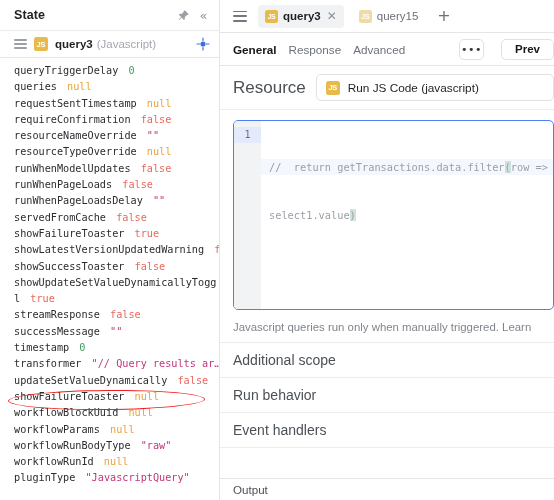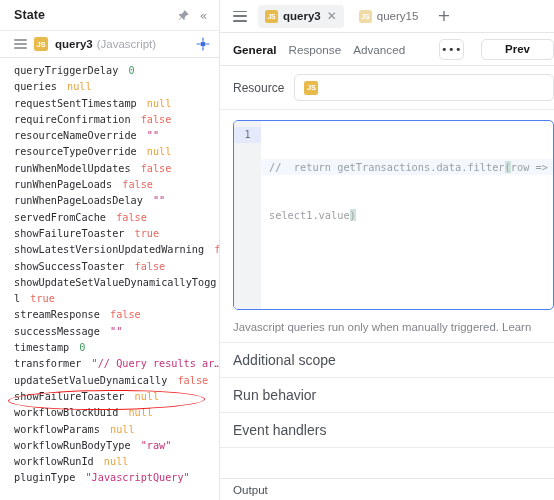--- a/index.html
+++ b/index.html
@@ -220,40 +220,40 @@
     letter-spacing: 0.5px;
     box-sizing: border-box;
     margin-right: 5px;
     font-family: "DejaVu Sans", sans-serif;
   }
   .preview-btn {
     height: 21px;
     border: 1px solid #dfe1e4;
     border-radius: 5px;
     display: flex; align-items: center;
-    padding: 0 23px;
+    padding: 0 13px;
     font-size: 11.5px;
     font-weight: bold;
     color: #15171a;
     box-sizing: border-box;
     white-space: nowrap;
   }
 
   .resource-row {
     height: 44px;
     box-sizing: border-box;
     display: flex;
     align-items: center;
     padding: 0 0 0 13px;
     border-bottom: 1px solid #ececee;
     flex: none;
     gap: 10px;
   }
   .resource-label {
-    font-size: 12px;
+    font-size: 17px;
     color: #4b5057;
     flex: none;
   }
   .resource-select {
     flex: 1;
     height: 27px;
     border: 1px solid #dfe1e4;
     border-radius: 5px;
     display: flex;
     align-items: center;
@@ -436,20 +436,21 @@
       <div class="subtab">Advanced</div>
       <div class="subtab-spacer"></div>
       <div class="ellipsis-btn">•••</div>
       <div class="preview-btn">Prev</div>
     </div>
 
     <div class="resource-row">
       <div class="resource-label">Resource</div>
       <div class="resource-select">
         <span class="js-badge">JS</span>
+        <span>Run JS Code (javascript)</span>
       </div>
     </div>
 
     <div class="editor-wrap">
       <div class="gutter">
         <span class="ln-active">1</span>
       </div>
       <div class="code-area">
         <div class="code-line1"><span>//  return getTransactions.data.filter</span><span class="sel">(</span><span>row =&gt; ro</span></div>
         <div><span>select1.value</span><span class="sel">)</span></div>

